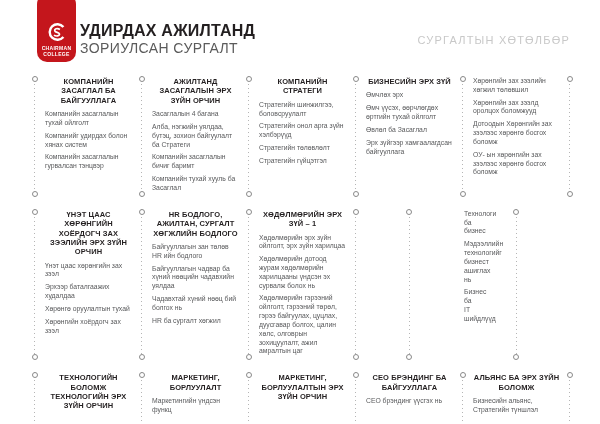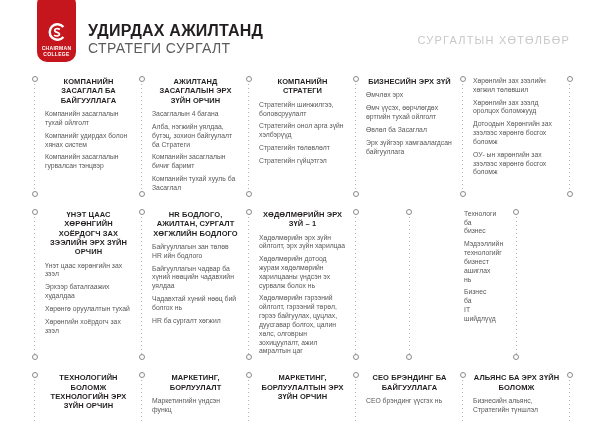--- a/index.html
+++ b/index.html
@@ -13,21 +13,21 @@
   
   .header{position:relative;height:72px;}
   .logo{
     position:absolute;left:37px;top:-6px;width:39px;height:68px;
     background:#c4161c;border-radius:10px;
     display:flex;flex-direction:column;align-items:center;justify-content:flex-end;
     padding-bottom:5px;box-sizing:border-box;
   }
   .logo svg{margin-bottom:2px;}
   .logo-text{color:#fff;font-size:5px;font-weight:bold;line-height:1.25;text-align:center;letter-spacing:.3px;}
-  .title-block{position:absolute;left:88px;top:22px;}
+  .title-block{position:absolute;left:80px;top:22px;}
   .title-main{font-size:16px;font-weight:bold;color:#231f20;letter-spacing:.2px;line-height:1.15;}
   .title-sub{font-size:14px;color:#5b5b5b;letter-spacing:.4px;line-height:1.2;}
   .program-label{
     position:absolute;right:30px;top:34px;
     font-size:11px;color:#c8c8c8;letter-spacing:1.2px;
   }
   
   .main{padding:4px 26px 0 30px;}
   .row{
     display:grid;
@@ -66,21 +66,21 @@
   <div class="logo">
     <svg width="22" height="22" viewBox="0 0 24 24">
       <path d="M19 6.5 A8.5 8.5 0 1 0 19 17.5" fill="none" stroke="#ffffff" stroke-width="2.6"></path>
       <path d="M15.2 9.2 c-2.8-1.8-6.4-0.6-5.6 1.6 c0.7 1.9 4.6 1.4 5.1 3.3 c0.5 2.2-3.6 3.1-6 1.3" fill="none" stroke="#ffffff" stroke-width="1.8"></path>
     </svg>
     <div class="logo-text">CHAIRMAN</div>
     <div class="logo-text">COLLEGE</div>
   </div>
   <div class="title-block">
     <div class="title-main">УДИРДАХ АЖИЛТАНД</div>
-    <div class="title-sub">СТРАТЕГИ СУРГАЛТ</div>
+    <div class="title-sub">ЗОРИУЛСАН СУРГАЛТ</div>
   </div>
   <div class="program-label">СУРГАЛТЫН ХӨТӨЛБӨР</div>
 </div>
 
 <div class="main">
 
   <div class="row row-1">
     <div class="sep"></div>
     <div class="card">
       <h3>КОМПАНИЙН ЗАСАГЛАЛ БА БАЙГУУЛЛАГА</h3>

